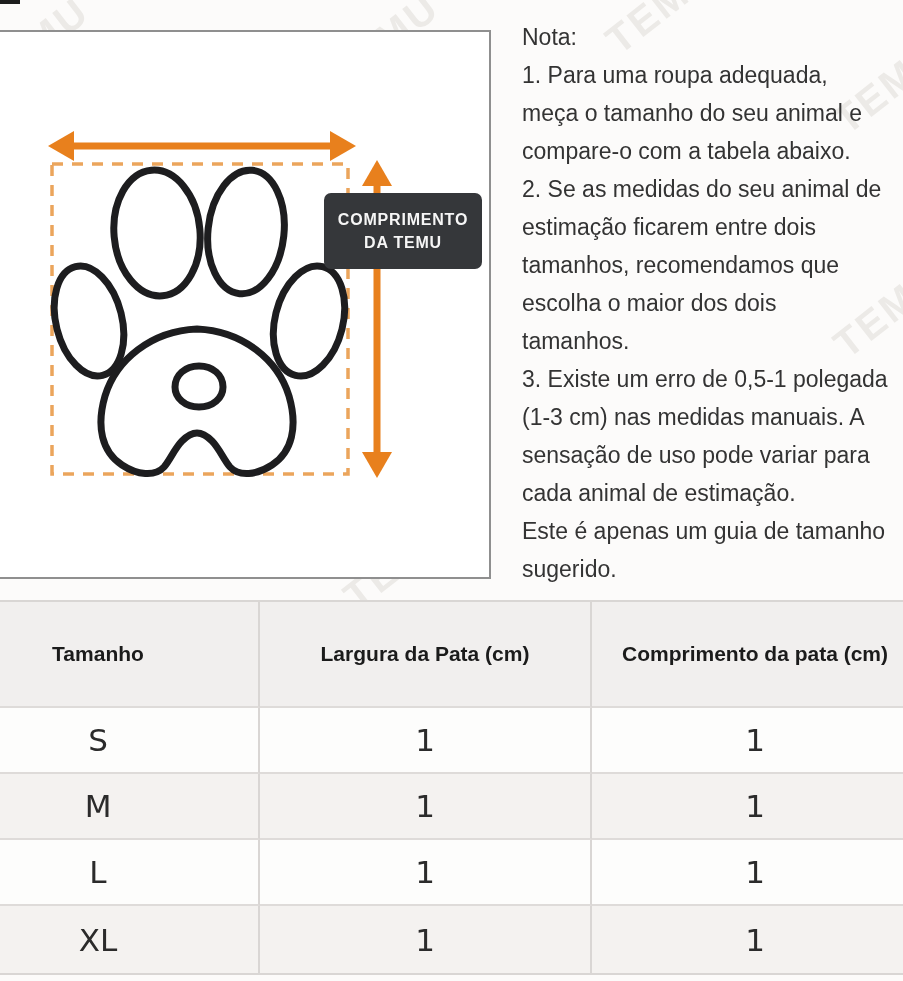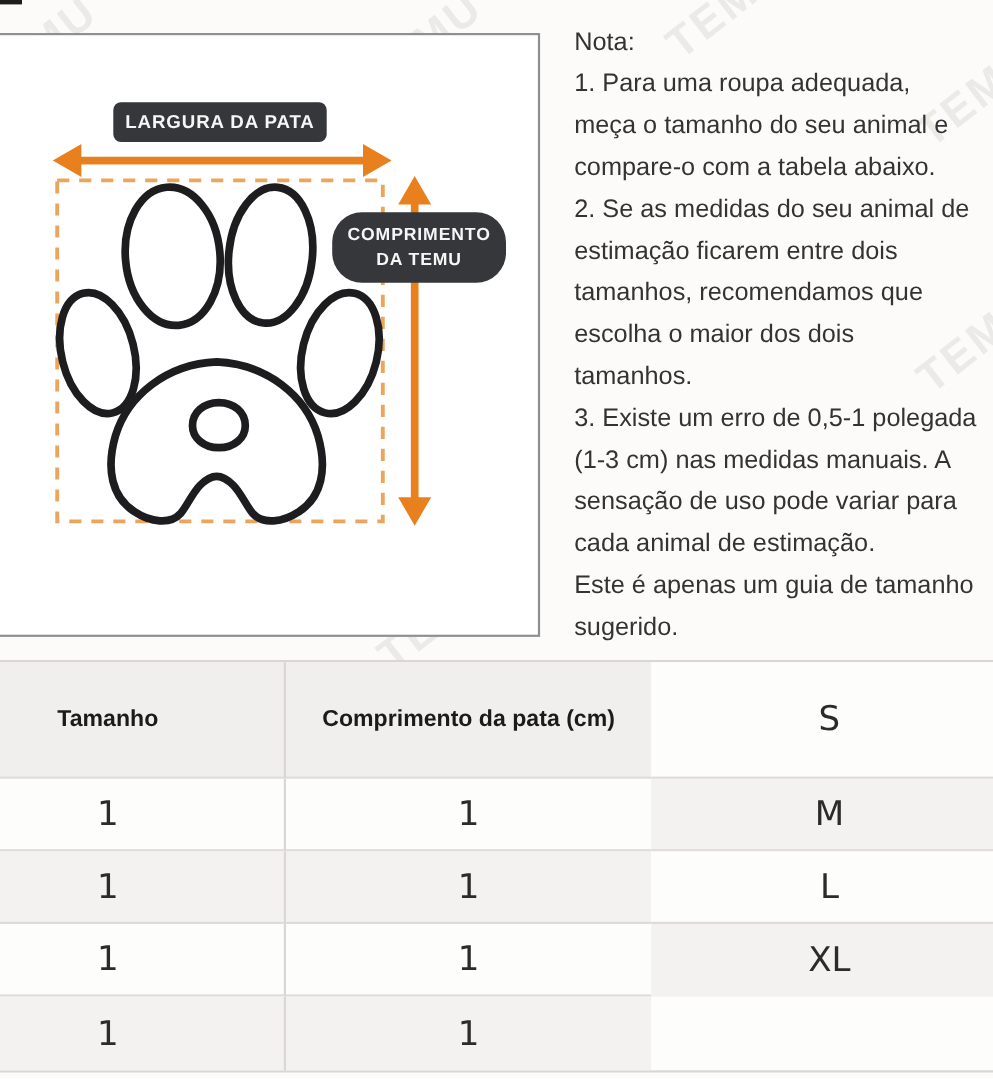--- a/index.html
+++ b/index.html
@@ -21,21 +21,21 @@
     position:absolute;left:-6px;top:30px;width:497px;height:549px;
     background:#ffffff;border:2px solid #8f8f8f;box-sizing:border-box;
   }
   .diagram-svg{position:absolute;left:0;top:80px;pointer-events:none;}
   .badge{
     position:absolute;background:#35373a;color:#f6f6f6;border-radius:7px;
     display:flex;align-items:center;justify-content:center;text-align:center;
     font-weight:bold;letter-spacing:0.8px;
   }
   .badge-width{left:103px;top:93px;width:194px;height:36px;font-size:17px;}
-  .badge-length{left:302px;top:193px;width:158px;height:64px;font-size:16px;line-height:23px;border-radius:27px;}
+  .badge-length{left:324px;top:193px;width:158px;height:76px;font-size:16px;line-height:23px;}
   
   .note{
     position:absolute;left:522px;top:18px;width:420px;
     font-size:23px;line-height:38px;color:#333333;
   }
   .note-line{white-space:nowrap;height:38px;}
   
   .size-table{
     position:absolute;left:-62px;top:600px;width:980px;
     display:grid;grid-template-columns:322px 332px 326px;
@@ -114,23 +114,20 @@
         C155,477 137,475 122,465
         C102,452 96,427 105,396
         C116,360 151,331 197,329 Z
         M199,366 C213,366 223,375 223,387
         C223,398 213,407 199,407
         C185,407 175,398 175,387
         C175,375 185,366 199,366 Z"></path>
     </g>
   </svg>
 
-  <div class="badge badge-width">
-    <span>LARGURA DA PATA</span>
-  </div>
   <div class="badge badge-length">
     <span>
       <span style="display:block">COMPRIMENTO</span>
       <span style="display:block">DA TEMU</span>
     </span>
   </div>
 
   <div class="note">
     <div class="note-line">Nota:</div>
     <div class="note-line">1. Para uma roupa adequada,</div>
@@ -144,20 +141,21 @@
     <div class="note-line">3. Existe um erro de 0,5-1 polegada</div>
     <div class="note-line">(1-3 cm) nas medidas manuais. A</div>
     <div class="note-line">sensação de uso pode variar para</div>
     <div class="note-line">cada animal de estimação.</div>
     <div class="note-line">Este é apenas um guia de tamanho</div>
     <div class="note-line">sugerido.</div>
   </div>
 
   <div class="size-table">
     <div class="cell head colsep">Tamanho</div>
+    <div class="cell head colsep">Largura da Pata (cm)</div>
     <div class="cell head">Comprimento da pata (cm)</div>
 
     <div class="cell body colsep row-light">S</div>
     <div class="cell body colsep row-light">1</div>
     <div class="cell body row-light">1</div>
 
     <div class="cell body colsep row-shade">M</div>
     <div class="cell body colsep row-shade">1</div>
     <div class="cell body row-shade">1</div>
 

